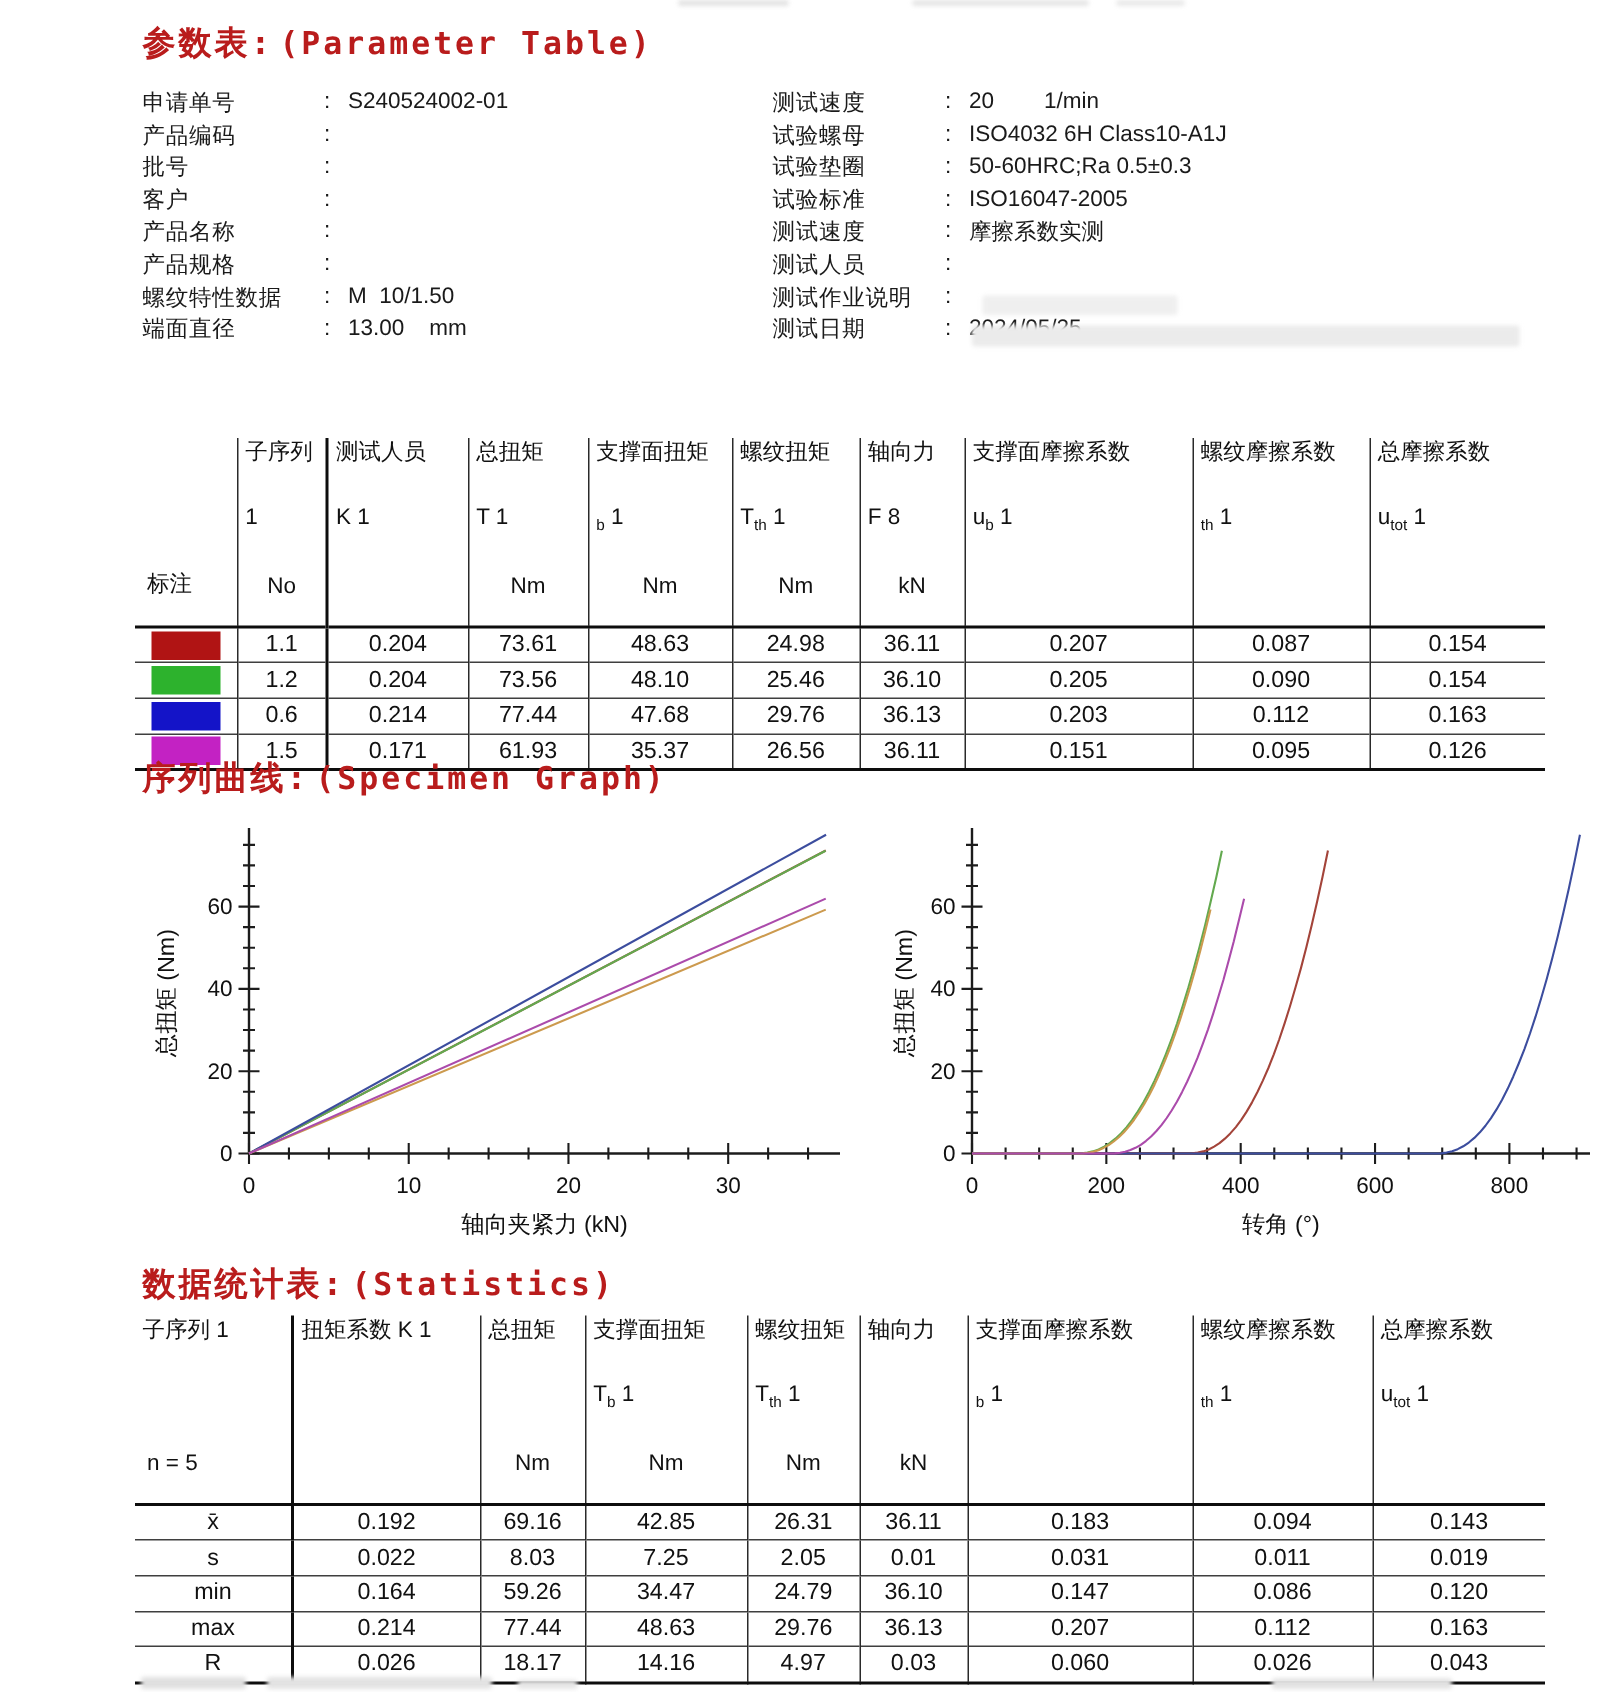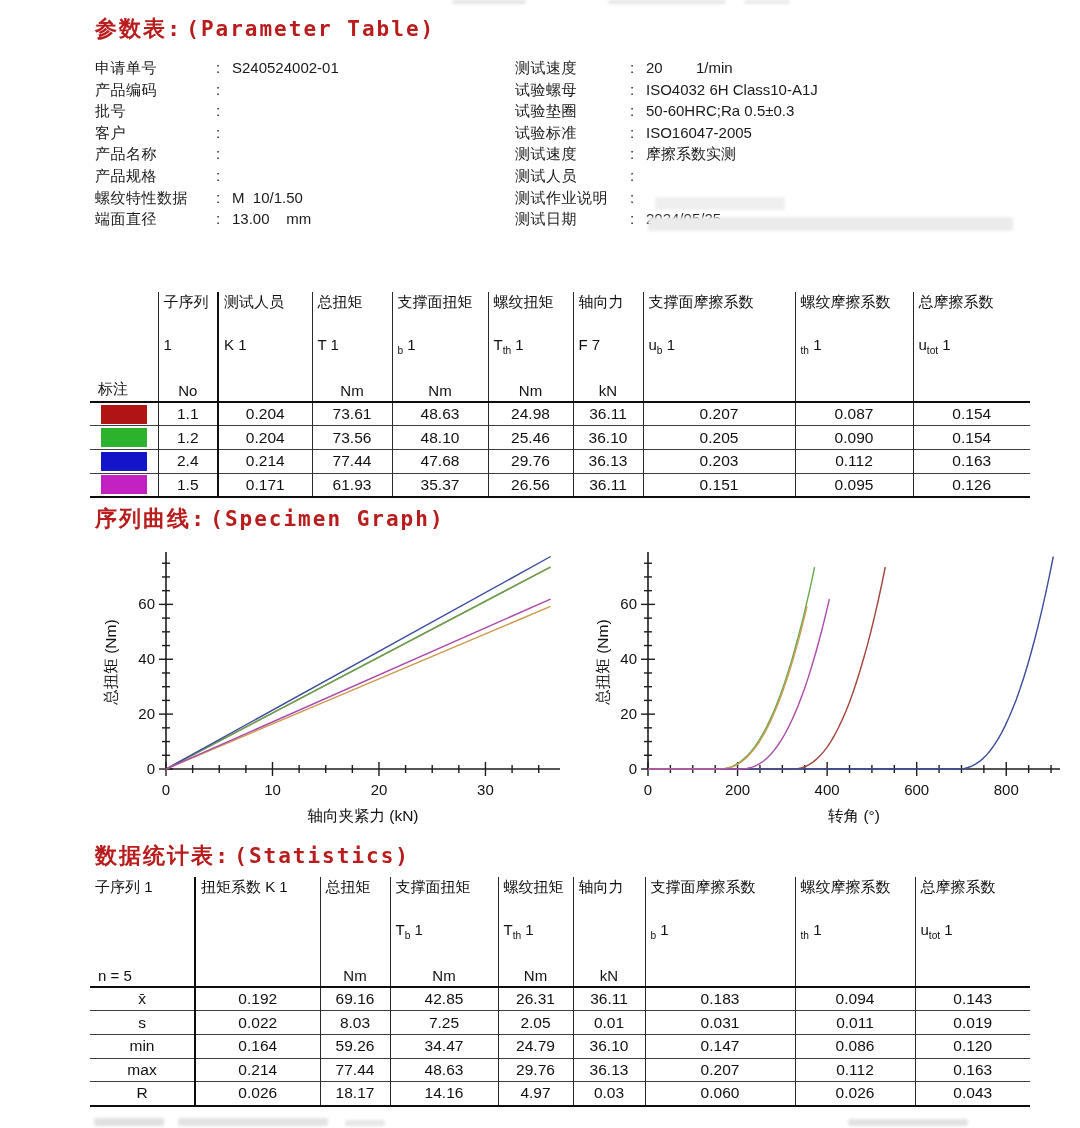--- a/index.html
+++ b/index.html
@@ -30,21 +30,21 @@
   thead tr{border-bottom:2.6px solid #0d0d0d;}
   tbody tr{border-bottom:1.2px solid #3f3f3f;}
   tbody tr:last-child{border-bottom:2.2px solid #0d0d0d;}
   td{text-align:center;height:22.6px;font-weight:500;}
   th{font-weight:500;vertical-align:top;}
   #results-table thead th{height:66px;}
   #stats-table thead th{height:70px;}
   .hcell{display:flex;flex-direction:column;height:100%;font-size:15px;gap:24px;}
   .hz,.hs{text-align:left;padding:1px 2px 0 5px;line-height:1.22;white-space:nowrap;
           overflow:hidden;}
-  .hu{margin-top:auto;text-align:center;padding-bottom:2px;}
+  .hu{margin-top:auto;text-align:center;padding-bottom:18px;}
   .hu.left{text-align:left;padding-left:8px;}
   sub{font-size:.68em;}
   .swatch{width:46px;height:19px;margin:0 auto;}
 
   .chart{position:absolute;}
   #chart-left{left:100px;top:537px;}
   #chart-right{left:592px;top:537px;}
   .chart svg text{font-family:"Liberation Sans",sans-serif;}
 
   .remnant{position:absolute;border-radius:2px;filter:blur(1.5px);}
@@ -201,21 +201,21 @@
           <th>
             <div class="hcell">
               <div class="hz">螺纹扭矩</div>
               <div class="hs">T<sub>th</sub> 1</div>
               <div class="hu">Nm</div>
             </div>
           </th>
           <th>
             <div class="hcell">
               <div class="hz">轴向力</div>
-              <div class="hs">F 7</div>
+              <div class="hs">F 8</div>
               <div class="hu">kN</div>
             </div>
           </th>
           <th>
             <div class="hcell">
               <div class="hz">支撑面摩擦系数</div>
               <div class="hs">u<sub>b</sub> 1</div>
             </div>
           </th>
           <th>
@@ -258,21 +258,21 @@
           <td>25.46</td>
           <td>36.10</td>
           <td>0.205</td>
           <td>0.090</td>
           <td>0.154</td>
         </tr>
         <tr>
           <td>
             <div class="swatch" style="background: rgb(20, 20, 200);"></div>
           </td>
-          <td>2.4</td>
+          <td>0.6</td>
           <td class="thickL">0.214</td>
           <td>77.44</td>
           <td>47.68</td>
           <td>29.76</td>
           <td>36.13</td>
           <td>0.203</td>
           <td>0.112</td>
           <td>0.163</td>
         </tr>
         <tr>

